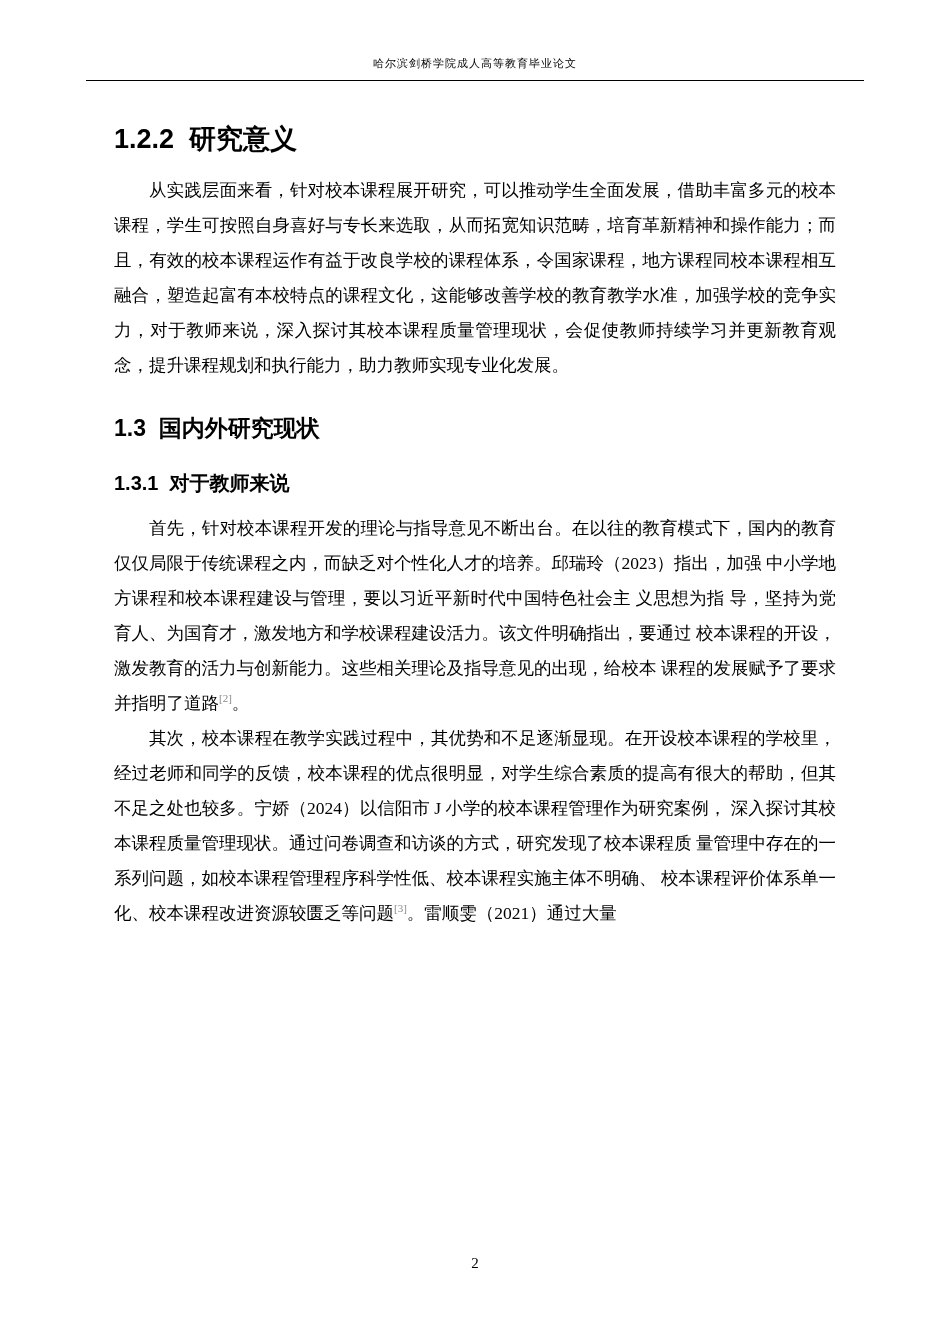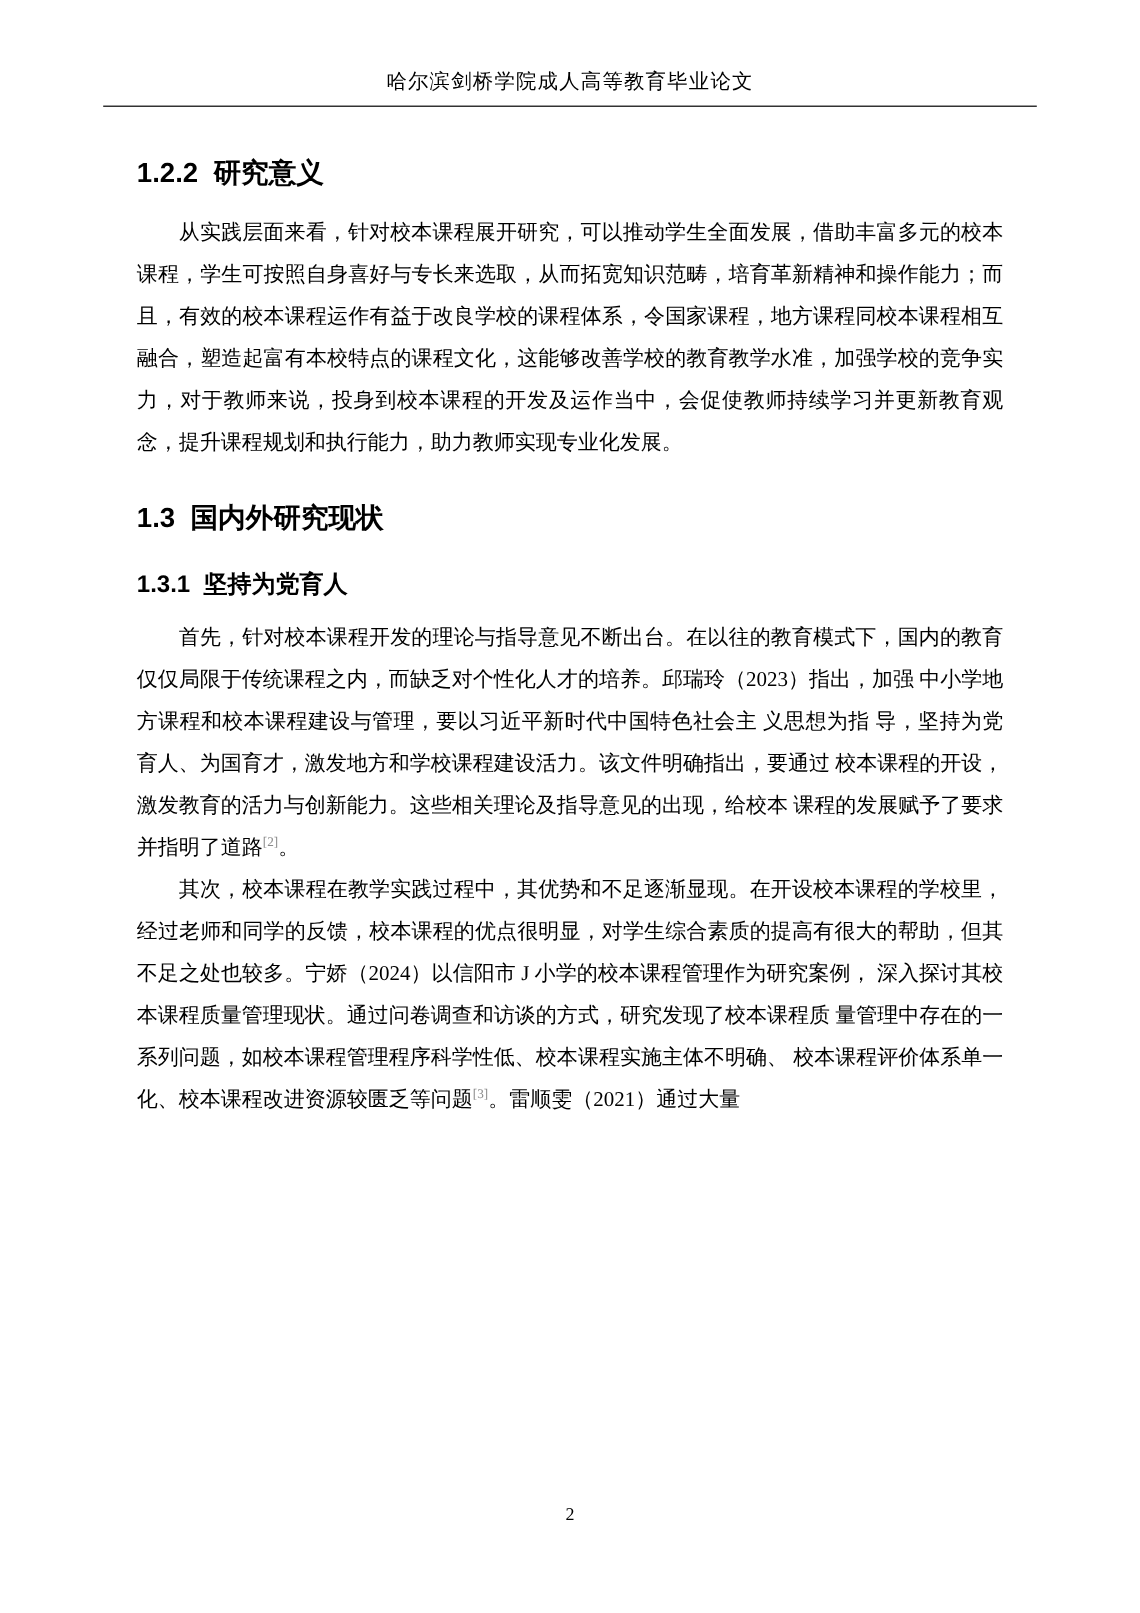--- a/index.html
+++ b/index.html
@@ -10,33 +10,33 @@
     margin: 0 auto;
     background: #ffffff;
     box-sizing: border-box;
     padding: 56px 114px 0 114px;
     font-family: "Liberation Serif", "DejaVu Serif", serif;
     color: #000000;
   }
   .doc-header {
     margin: 0 -28px;
     text-align: center;
-    font-size: 17px;
+    font-size: 11px;
     letter-spacing: 1px;
     padding-bottom: 9px;
     border-bottom: 1px solid #000;
   }
   .doc-body { padding-top: 18px; }
   h2, h3, h4 {
     font-family: "Liberation Sans", "DejaVu Sans", sans-serif;
     font-weight: bold;
     color: #000;
     white-space: pre-wrap;
   }
-  h4.h-sub  { font-size: 23px; margin: 22px 0 16px 0; }
+  h4.h-sub  { font-size: 27px; margin: 22px 0 16px 0; }
   h2.h-main { font-size: 23px; margin: 30px 0 24px 0; }
   h3.h-sub2 { font-size: 20px; margin: 26px 0 14px 0; }
   p.body-para {
     font-size: 17.5px;
     line-height: 35px;
     text-align: justify;
     text-indent: 2em;
     margin: 0;
   }
   sup.cite {
@@ -59,25 +59,25 @@
 
 <div class="page">
 
   <div class="doc-header">哈尔滨剑桥学院成人高等教育毕业论文</div>
 
   <div class="doc-body">
 
     <h4 class="h-sub">1.2.2  研究意义</h4>
 
 
-    <p class="body-para">从实践层面来看，针对校本课程展开研究，可以推动学生全面发展，借助丰富多元的校本课程，学生可按照自身喜好与专长来选取，从而拓宽知识范畴，培育革新精神和操作能力；而且，有效的校本课程运作有益于改良学校的课程体系，令国家课程，地方课程同校本课程相互融合，塑造起富有本校特点的课程文化，这能够改善学校的教育教学水准，加强学校的竞争实力，对于教师来说，投身到校本课程的开发及运作当中，会促使教师持续学习并更新教育观念，提升课程规划和执行能力，助力教师实现专业化发展。</p>
+    <p class="body-para">从实践层面来看，针对校本课程展开研究，可以推动学生全面发展，借助丰富多元的校本课程，学生可按照自身喜好与专长来选取，从而拓宽知识范畴，培育革新精神和操作能力；而且，有效的校本课程运作有益于改良学校的课程体系，令国家课程，地方课程同校本课程相互融合，塑造起富有本校特点的课程文化，这能够改善学校的教育教学水准，加强学校的竞争实力，对于教师来说，深入探讨其校本课程质量管理现状，会促使教师持续学习并更新教育观念，提升课程规划和执行能力，助力教师实现专业化发展。</p>
 
     <h2 class="h-main">1.3  国内外研究现状</h2>
 
-    <h3 class="h-sub2">1.3.1  坚持为党育人</h3>
+    <h3 class="h-sub2">1.3.1  对于教师来说</h3>
 
 
     <p class="body-para"><span>首先，针对校本课程开发的理论与指导意见不断出台。在以往的教育模式下，国内的教育仅仅局限于传统课程之内，而缺乏对个性化人才的培养。邱瑞玲（2023）指出，加强 中小学地方课程和校本课程建设与管理，要以习近平新时代中国特色社会主 义思想为指 导，坚持为党育人、为国育才，激发地方和学校课程建设活力。该文件明确指出，要通过 校本课程的开设，激发教育的活力与创新能力。这些相关理论及指导意见的出现，给校本 课程的发展赋予了要求并指明了道路</span><sup class="cite">[2]</sup><span>。</span></p>
 
     <p class="body-para"><span>其次，校本课程在教学实践过程中，其优势和不足逐渐显现。在开设校本课程的学校里，经过老师和同学的反馈，校本课程的优点很明显，对学生综合素质的提高有很大的帮助，但其不足之处也较多。宁娇（2024）以信阳市 J 小学的校本课程管理作为研究案例， 深入探讨其校本课程质量管理现状。通过问卷调查和访谈的方式，研究发现了校本课程质 量管理中存在的一系列问题，如校本课程管理程序科学性低、校本课程实施主体不明确、 校本课程评价体系单一化、校本课程改进资源较匮乏等问题</span><sup class="cite">[3]</sup><span>。雷顺雯（2021）通过大量</span></p>
 
   </div>
 
   <div class="page-footer">2</div>
 

